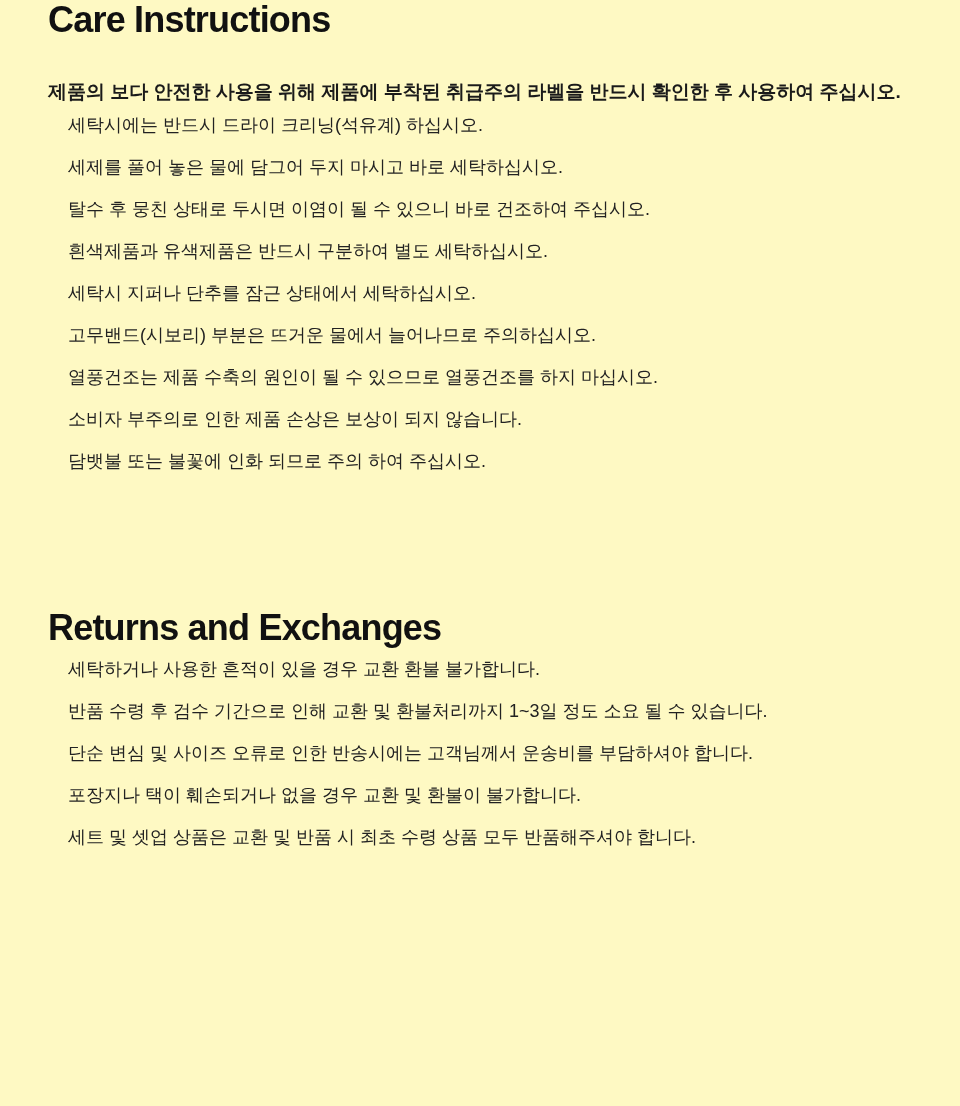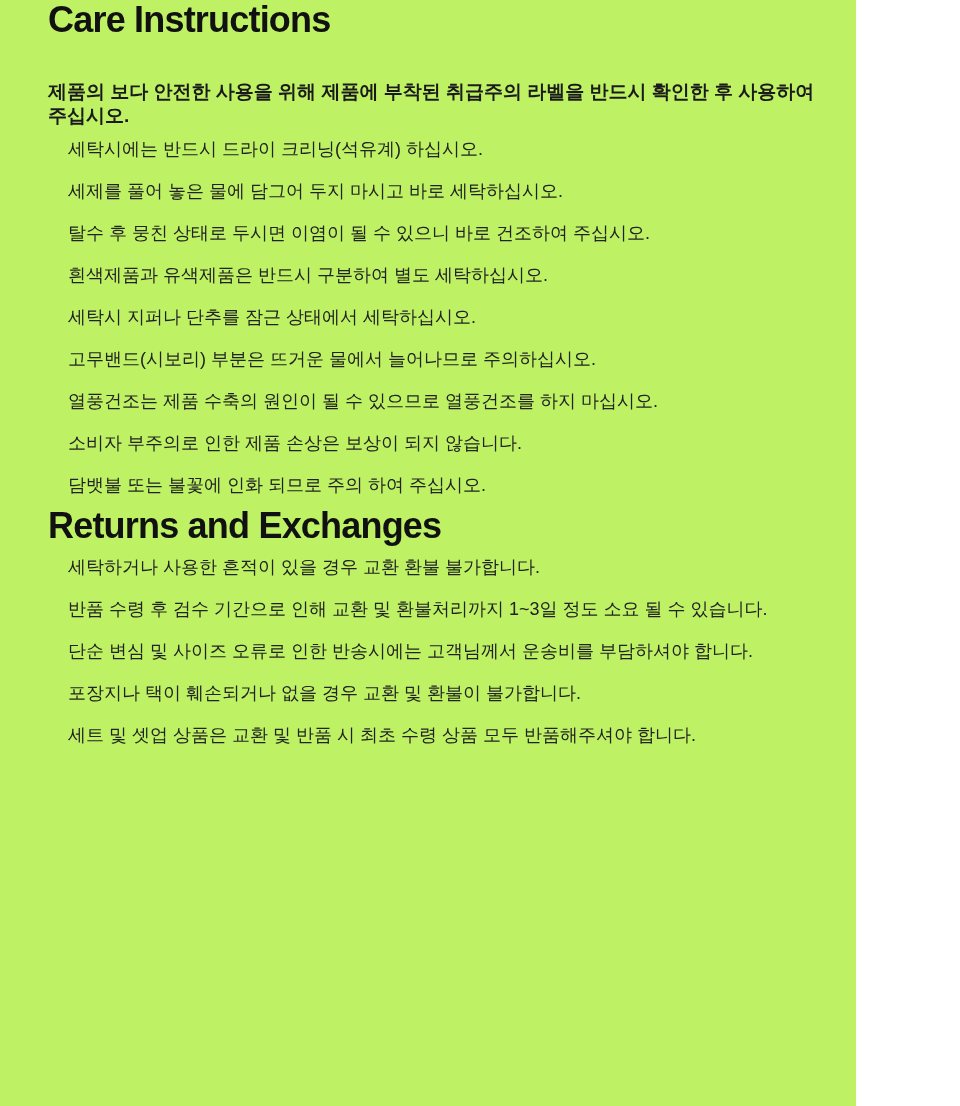--- a/index.html
+++ b/index.html
@@ -10,38 +10,39 @@
   body {
     width: 960px;
     height: 1106px;
     overflow: hidden;
     font-family: "Liberation Sans", "DejaVu Sans", sans-serif;
     color: #222222;
     -webkit-font-smoothing: antialiased;
   }
   .page {
     box-sizing: border-box;
-    width: 856px;
+    width: 960px;
     height: 1106px;
     padding: 0 40px 8px 48px;
-    background: #bef264;
+    background: #fef9c3;
   }
   .section-title {
     margin: 0;
     font-size: 36px;
     line-height: 40px;
     font-weight: 700;
     letter-spacing: -0.8px;
     color: #111111;
     font-family: "Liberation Sans", "DejaVu Sans", sans-serif;
   }
   .care-title {
     padding-top: 0;
   }
   .returns-title {
+    margin-top: 126px;
   }
   .intro-note {
     margin: 40px 0 0 0;
     font-size: 19px;
     line-height: 24px;
     font-weight: 700;
     color: #1a1a1a;
   }
   ul.plain-list {
     list-style: none;

